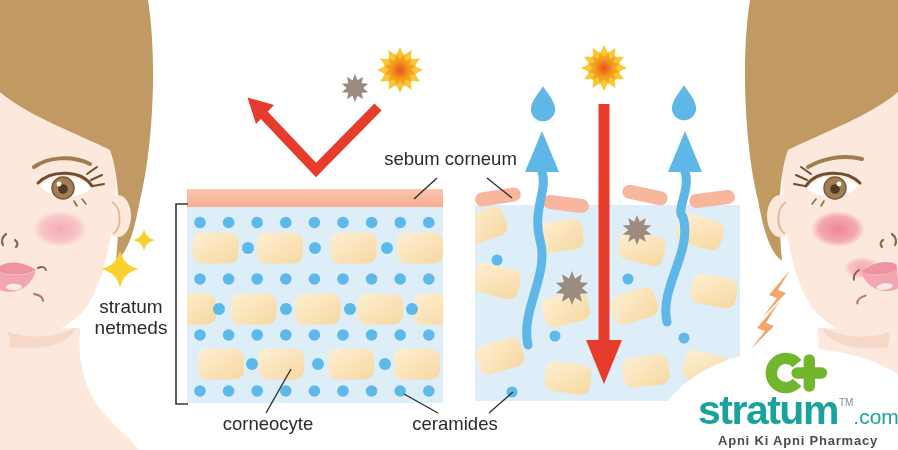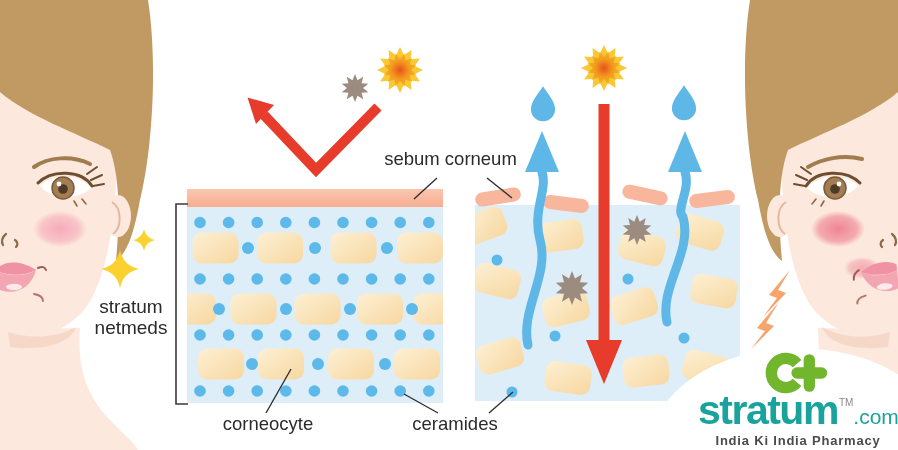--- a/index.html
+++ b/index.html
@@ -260,15 +260,15 @@
 
   <div class="logo">
     <svg class="logo-icon" width="66" height="46" viewBox="0 0 70 48">
       <path id="logoC" d="M34,14 A15.5,15.5 0 1 0 34,34" fill="none" stroke-width="12" stroke-linecap="butt" stroke="#72b62d"></path>
       <rect id="logoPV" x="41" y="4" width="12" height="40" rx="6" fill="#72b62d"></rect>
       <rect id="logoPH" x="28" y="18" width="38" height="12" rx="6" fill="#72b62d"></rect>
     </svg>
     <div class="word">
       <span class="brand" style="color: rgb(26, 163, 156);">stratum</span><span class="tm" style="color: rgb(138, 138, 138);">TM</span><span class="tld" style="color: rgb(26, 163, 156);">.com</span>
     </div>
-    <div class="tagline" style="color: rgb(75, 75, 77);">India Ki India Pharmacy</div>
+    <div class="tagline" style="color: rgb(75, 75, 77);">Apni Ki Apni Pharmacy</div>
   </div>
 </div>
 
 </body></html>

